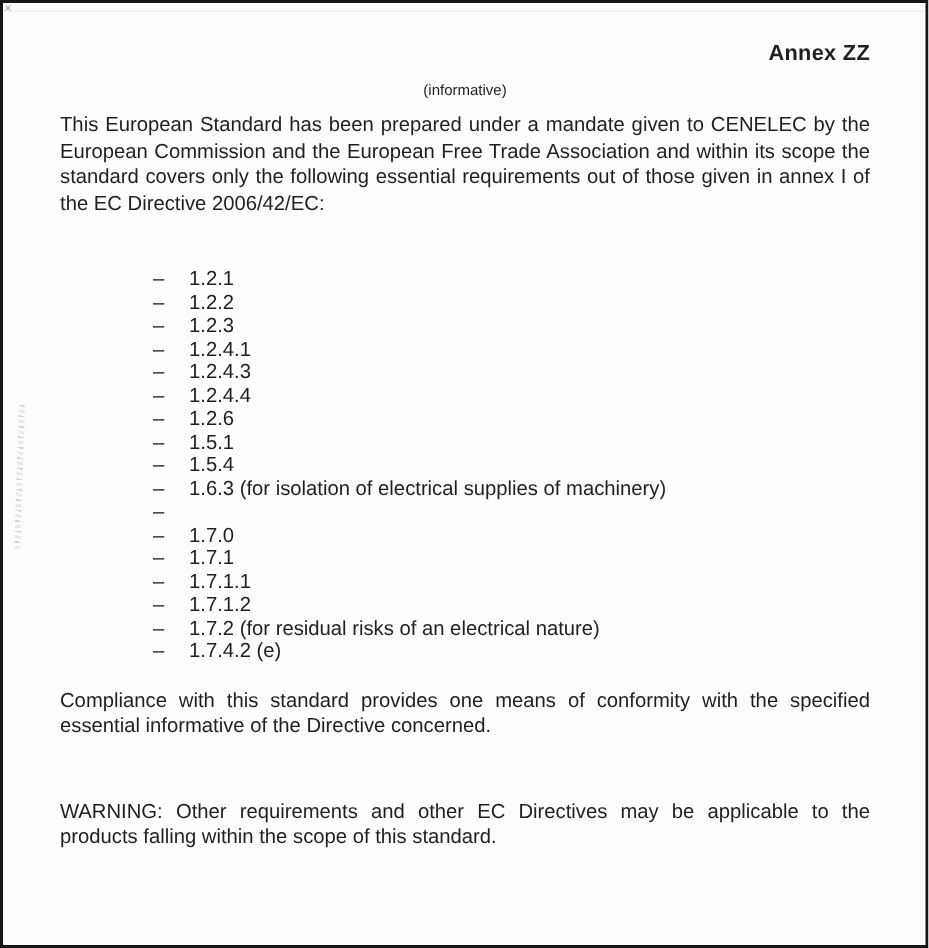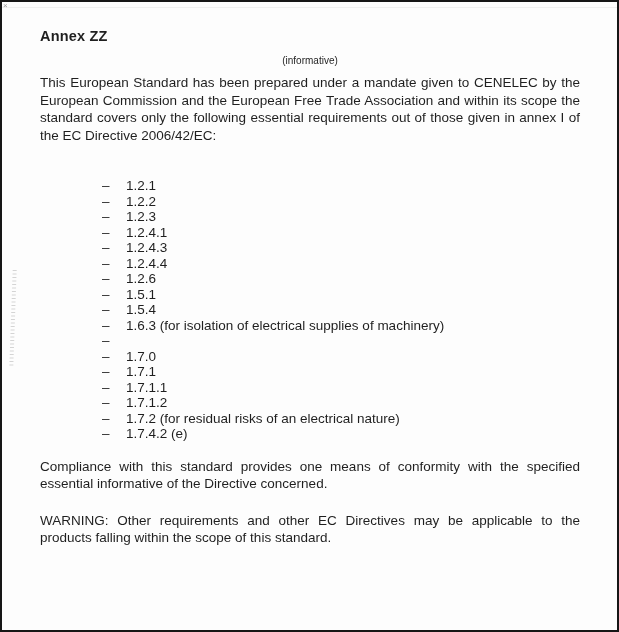--- a/index.html
+++ b/index.html
@@ -17,21 +17,21 @@
     font-family: "Liberation Sans", sans-serif;
     color: #1f1f1f;
     overflow: hidden;
   }
   .content {
     position: relative;
     box-sizing: border-box;
     padding: 26px 37px 0 38px;
   }
   .doc-title {
-    text-align: left;
+    text-align: right;
     font-weight: bold;
     font-size: 14.5px;
     line-height: 16px;
     margin: 0;
     letter-spacing: 0.2px;
   }
   .doc-subtitle {
     text-align: center;
     font-size: 10px;
     line-height: 16px;
@@ -64,21 +64,21 @@
     flex: 0 0 24px;
   }
   .closing-para {
     margin: 16px 0 0 0;
     font-size: 13.5px;
     line-height: 17.5px;
     text-align: justify;
     text-align-last: left;
   }
   .warning-para {
-    margin: 19px 0 0 0;
+    margin: 39px 0 0 0;
     font-size: 13.5px;
     line-height: 17.5px;
     text-align: justify;
     text-align-last: left;
   }
   
   .scan-artifact {
     position: absolute;
     left: 9px;
     top: 268px;

